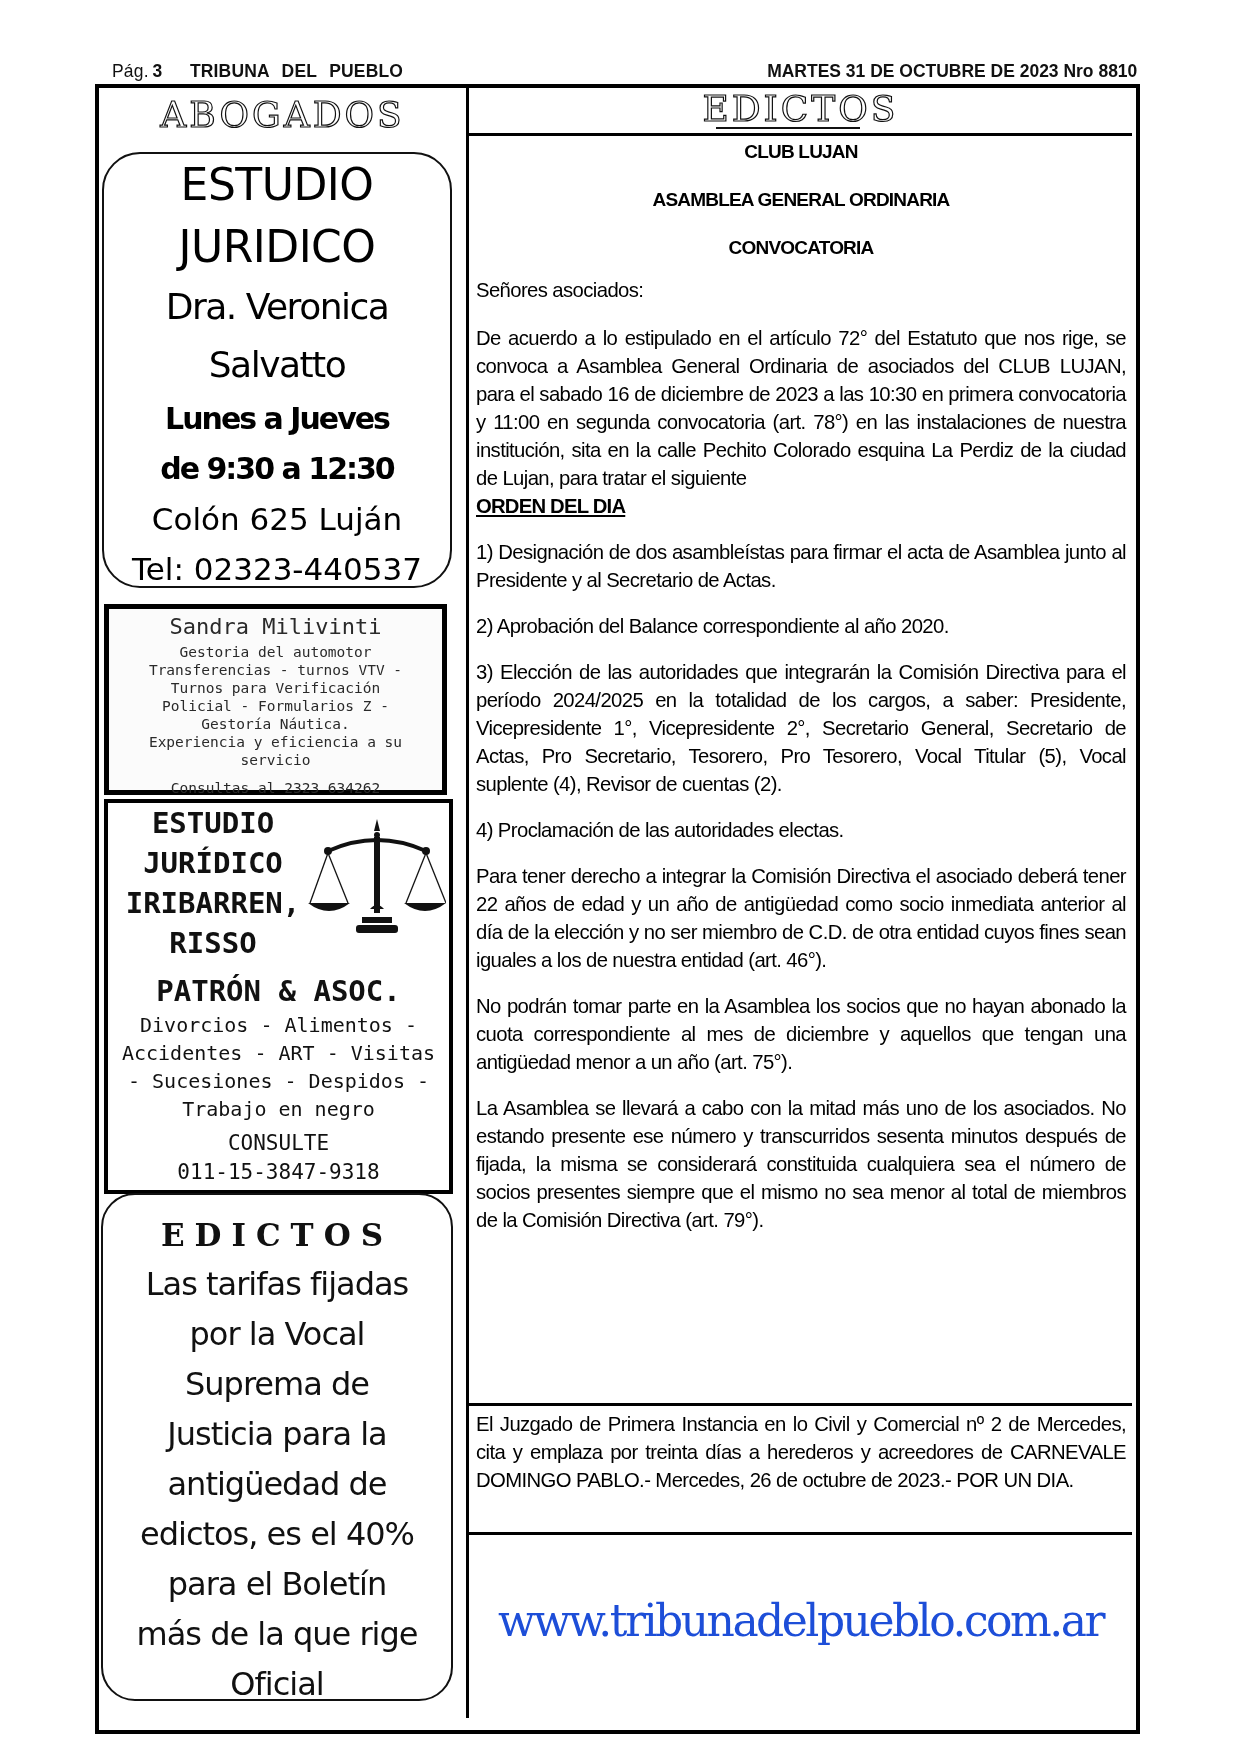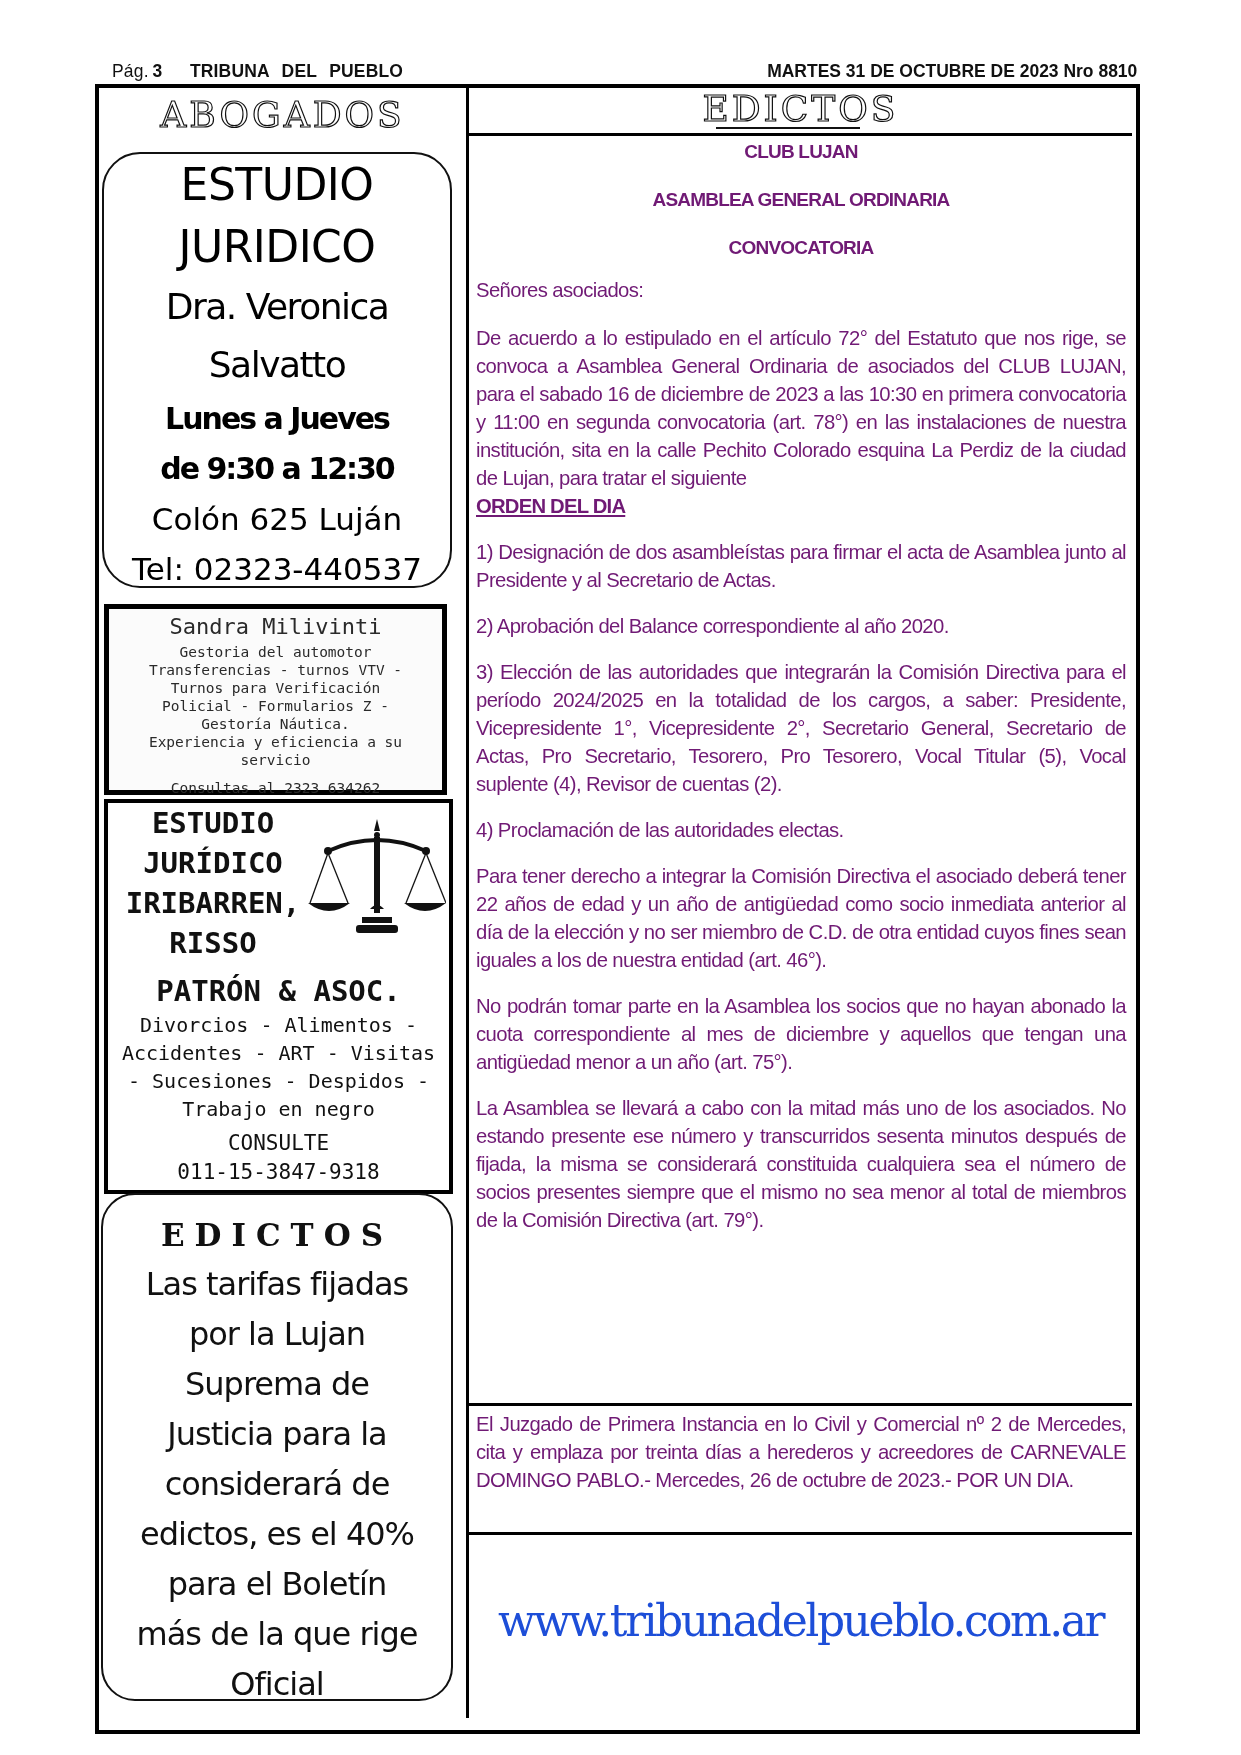--- a/index.html
+++ b/index.html
@@ -43,21 +43,21 @@
   .ad4 { position:absolute; left:101px; top:1193px; width:348px; height:504px; border:2px solid #111; border-radius:34px; text-align:center; font-family:"DejaVu Sans", sans-serif; }
   .ad4 .head { font-family:"DejaVu Serif", serif; font-weight:bold; font-size:31px; letter-spacing:10px; line-height:48px; margin-top:16px; display:block; }
   .ad4 .txt { font-size:32px; line-height:50px; letter-spacing:-1px; display:block; }
 
   
   .col-right { position:absolute; left:469px; top:88px; width:663px; }
   .edictos-title { position:absolute; left:0; width:663px; top:0px; text-align:center; font-family:"DejaVu Serif", serif; font-size:36px; letter-spacing:3px; color:#fff; -webkit-text-stroke:1.2px #111; }
   .edictos-underline { position:absolute; left:247px; top:39px; width:144px; height:2px; background:#111; }
   .hline { position:absolute; left:469px; width:663px; height:3px; background:#000; }
 
-  .notice { position:absolute; left:476px; width:650px; font-family:"Liberation Sans", sans-serif; color:#701a75; }
+  .notice { position:absolute; left:476px; width:650px; font-family:"Liberation Sans", sans-serif; color:#000000; }
   .notice .center { text-align:center; font-weight:bold; font-size:19px; line-height:24px; letter-spacing:-0.8px; display:block; }
   .notice p { margin:0; font-size:20.3px; line-height:28px; text-align:justify; letter-spacing:-0.6px; }
   .notice .u { font-weight:bold; text-decoration:underline; letter-spacing:-0.8px; }
 
   .url { position:absolute; left:469px; top:1595px; width:663px; text-align:center; font-family:"DejaVu Serif", serif; font-size:44px; letter-spacing:-2.5px; color:#1d4ed8; }
 </style>
 </head>
 <body>
 
 <div class="hdr">
@@ -130,24 +130,24 @@
   </div>
   <div class="consult">
     <span style="display:block">CONSULTE</span>
     <span style="display:block">011-15-3847-9318</span>
   </div>
 </div>
 
 <div class="ad4">
   <span class="head">EDICTOS</span>
   <span class="txt">Las tarifas fijadas</span>
-  <span class="txt">por la Lujan</span>
+  <span class="txt">por la Vocal</span>
   <span class="txt">Suprema de</span>
   <span class="txt">Justicia para la</span>
-  <span class="txt">considerará de</span>
+  <span class="txt">antigüedad de</span>
   <span class="txt">edictos, es el 40%</span>
   <span class="txt">para el Boletín</span>
   <span class="txt">más de la que rige</span>
   <span class="txt">Oficial</span>
 </div>
 
 <div class="col-right">
   <div class="edictos-title">EDICTOS</div>
   <div class="edictos-underline"></div>
 </div>

